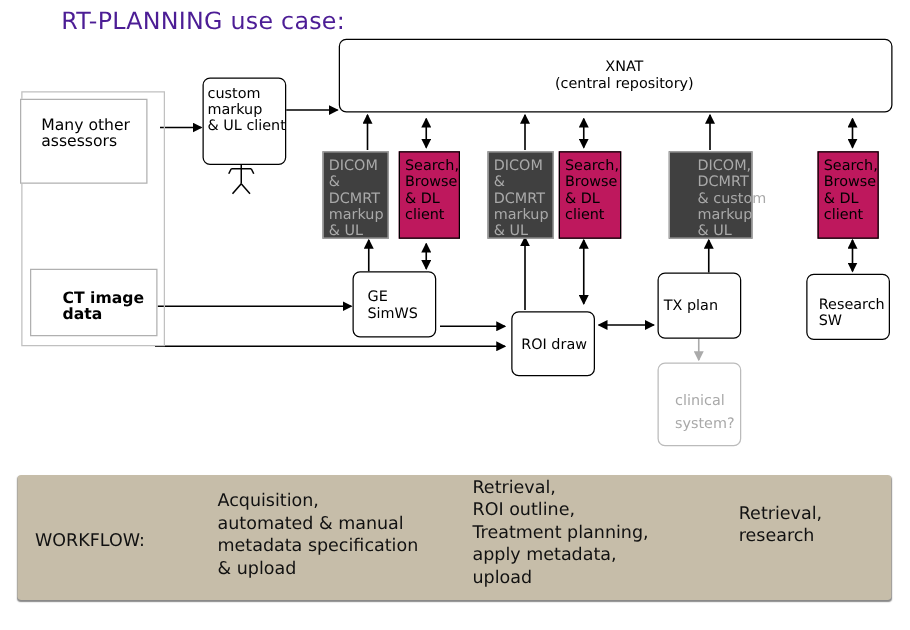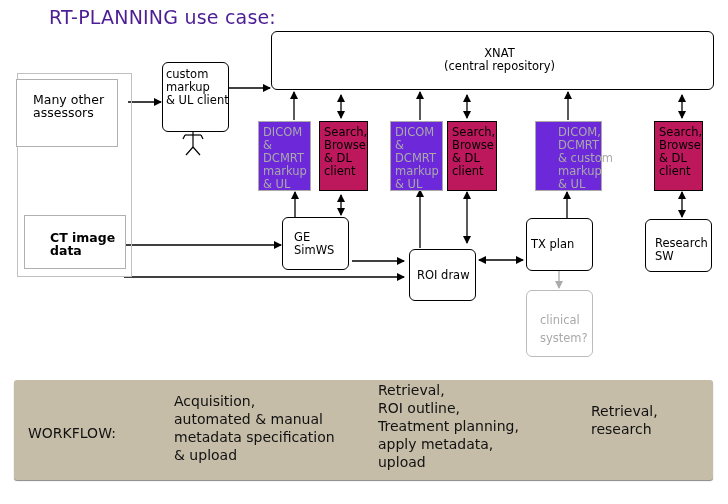--- a/index.html
+++ b/index.html
@@ -2,21 +2,21 @@
 <html><head>
 <meta charset="utf-8">
 <style>
   html, body { margin:0; padding:0; background:#ffffff; }
   body { width:728px; height:504px; position:relative; overflow:hidden;
          font-family:"DejaVu Sans", "Liberation Sans", sans-serif; color:#000; }
   .title { position:absolute; left:8px; top:6px; font-size:19px; color:#4c1d95; letter-spacing:0.2px;margin-left:41px; }
   .box { position:absolute; box-sizing:border-box; font-size:11.5px; line-height:13px; }
   .rounded { border:1.3px solid #000; border-radius:6px; background:#fff;padding-left:20px; }
   .square { border:1.3px solid #000; background:#be185d; }
-  .grey { border:1.3px solid #aaa; color:#a9a9a9; background:#6d28d9; }
+  .grey { border:1.3px solid #aaa; color:#a9a9a9; background:#404040; }
   .grey-rounded { border:1.3px solid #bbb; border-radius:6px; color:#a9a9a9; background:#fff; }
   .outer-grey { position:absolute; border:1.5px solid #c0c0c0; box-sizing:border-box; }
   .inner-grey { position:absolute; border:1.5px solid #b0b0b0; box-sizing:border-box; background:#fff; font-size:12.5px; line-height:13px; }
   .t { position:absolute; white-space:pre; }
   svg.lines { position:absolute; left:0; top:0; }
   .workflow { position:absolute; left:14px; top:380px; width:699px; height:100px;
               background:#c6bda9; border-radius:3px; box-shadow:0 1px 1px #888; }
   .wf-text { position:absolute; font-size:14px; line-height:18px; white-space:pre; color:#111; }
 </style>
 </head>

